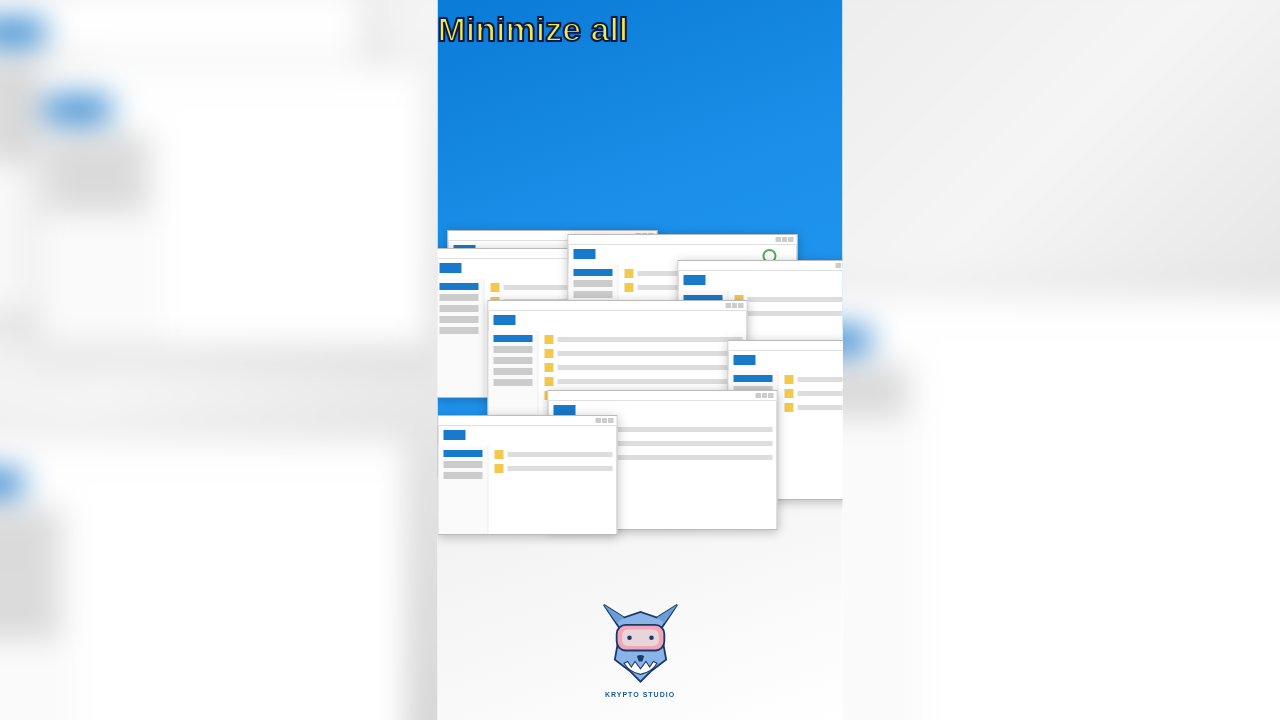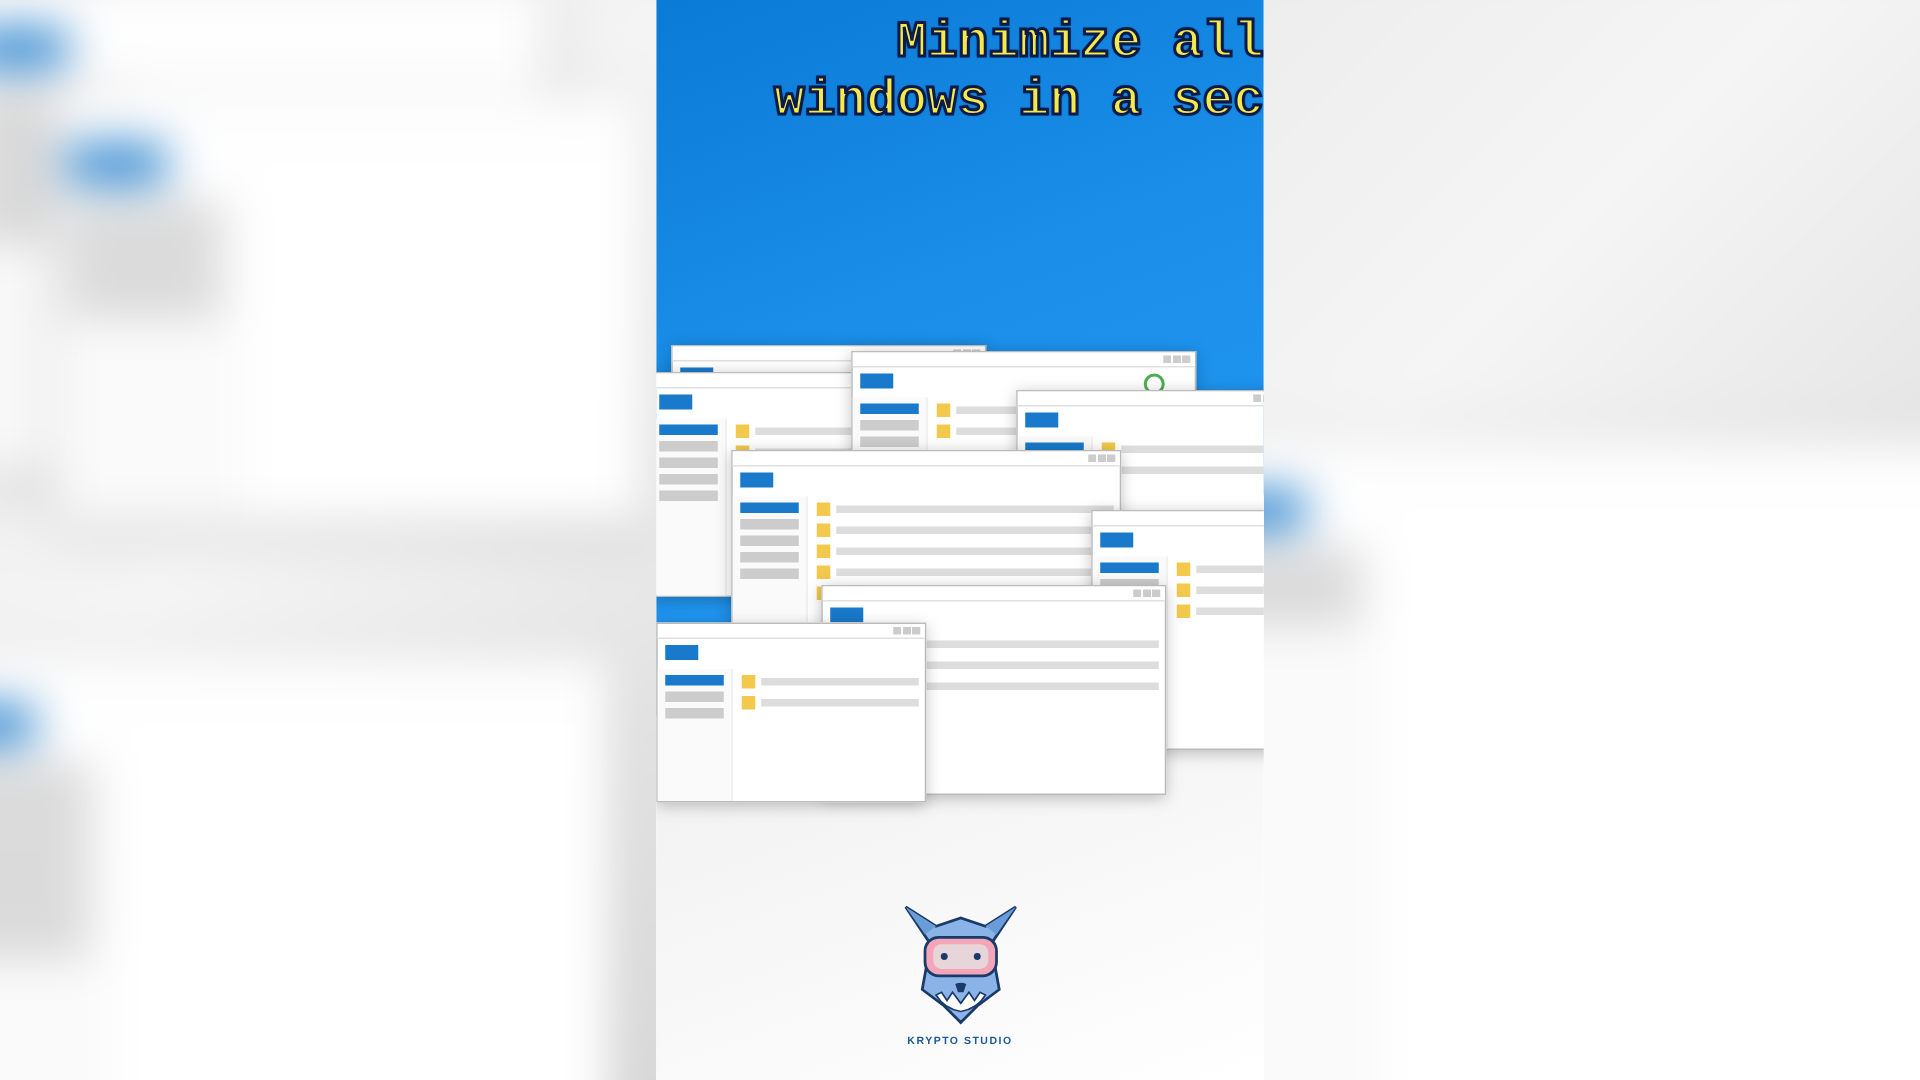--- a/index.html
+++ b/index.html
@@ -23,21 +23,21 @@
   .mini-win .fbtn { position:absolute; top:14px; left:5px; width:22px; height:10px; background:#1979ca; }
   .mini-win .side { position:absolute; top:30px; left:0; bottom:0; width:50px; background:#fafafa; border-right:1px solid #eee; }
   .mini-win .side .s { height:7px; margin:4px 5px; background:#ccc; }
   .mini-win .side .s.b { background:#1979ca; }
   .mini-win .body { position:absolute; top:30px; left:52px; right:0; bottom:0; padding:4px; overflow:hidden; }
   .mini-win .body .r { height:9px; margin-bottom:5px; display:flex; gap:4px; }
   .mini-win .body .r .ic { width:9px; height:9px; background:#f2c94c; flex-shrink:0; }
   .mini-win .body .r .tx { flex:1; height:5px; background:#ddd; margin-top:2px; }
   .mini-win .green-circle { position:absolute; top:14px; right:20px; width:14px; height:14px; border:2px solid #4caf50; border-radius:50%; }
 
-  .headline { position:absolute; top:10px; left:0; right:0; text-align:right; font-family:Liberation Mono, monospace; font-weight:bold; font-size:34px; line-height:1.15; color:#f6e94a; -webkit-text-stroke:2px #0a1a4a; text-shadow:0 0 2px #0a1a4a; }
+  .headline { position:absolute; top:10px; left:0; right:0; text-align:left; font-family:Liberation Sans, sans-serif; font-weight:bold; font-size:34px; line-height:1.15; color:#f6e94a; -webkit-text-stroke:2px #0a1a4a; text-shadow:0 0 2px #0a1a4a; }
 
   .logo { position:absolute; bottom:22px; left:50%; transform:translateX(-50%); text-align:center; }
   .logo svg { width:110px; height:110px; display:block; margin:0 auto; }
   .logo .cap { font-size:7px; letter-spacing:1px; color:#1a5a9a; font-weight:600; margin-top:2px; }
 </style>
 </head>
 <body>
 
 <div class="bg-blur">
   <div class="bg-left"></div>
@@ -274,21 +274,20 @@
           <div class="r">
             <div class="ic"></div>
             <div class="tx"></div>
           </div>
         </div>
     </div>
   </div>
 
   <div class="headline">
     <div>Minimize all</div>
-    <div>windows in a sec</div>
   </div>
 
   <div class="logo">
     <svg viewBox="0 0 120 120">
 
       <path d="M20 28 L38 55 L32 88 L48 100 L60 112 L72 100 L88 88 L82 55 L100 28 L78 42 L60 36 L42 42 Z" fill="#8ab4e8" stroke="#1a3a6a" stroke-width="2"></path>
       <path d="M20 28 L34 48 L42 42 Z M100 28 L86 48 L78 42 Z" fill="#6a9dd8"></path>
       <path d="M42 92 Q48 102 60 104 Q72 102 78 92 L74 90 L70 96 L66 90 L60 98 L54 90 L50 96 L46 90 Z" fill="#fff" stroke="#1a3a6a" stroke-width="1.2"></path>
       <rect x="34" y="50" width="52" height="28" rx="10" fill="#f2a6b8" stroke="#1a3a6a" stroke-width="2"></rect>
       <rect x="40" y="55" width="40" height="18" rx="6" fill="#e8d5da"></rect>

